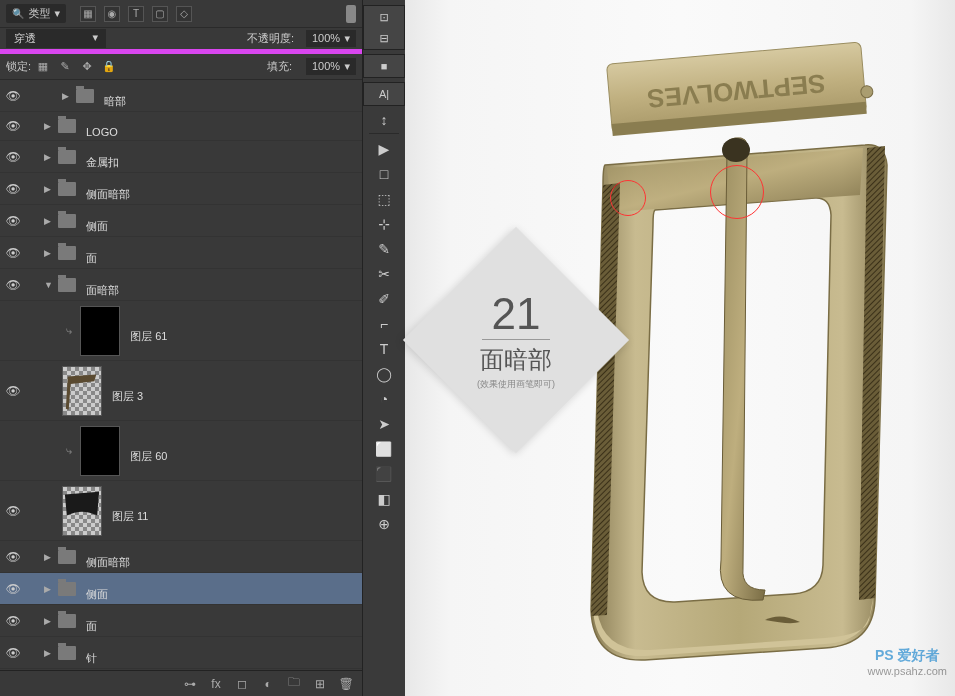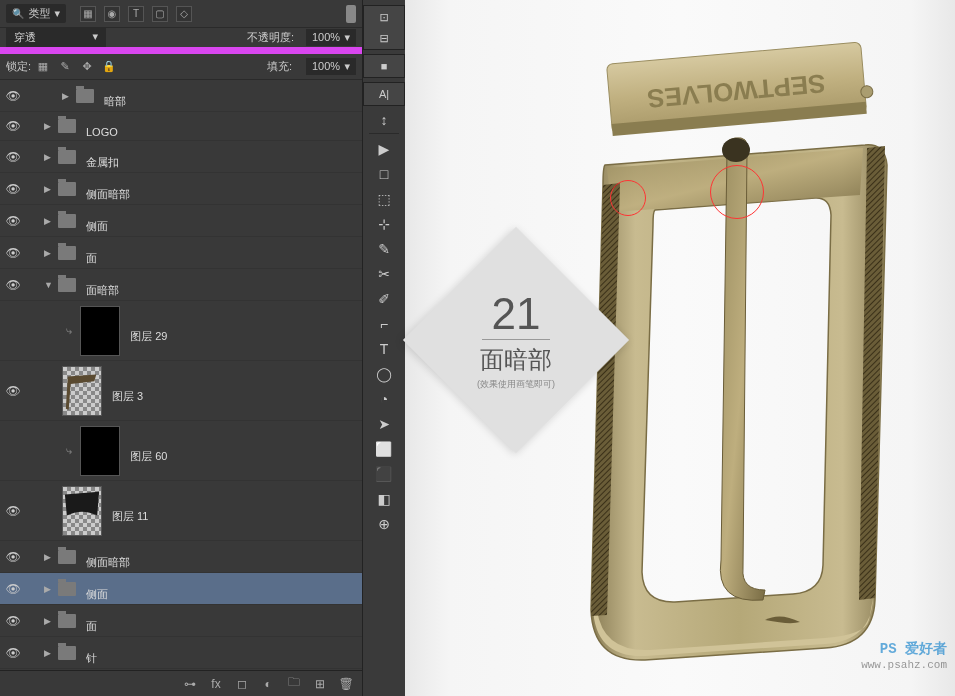--- a/index.html
+++ b/index.html
@@ -19,21 +19,21 @@
 
 
 .filter-row { display: flex; align-items: center; padding: 4px 6px; gap: 6px; background: #393939; height: 28px; border-bottom: 1px solid #2a2a2a; }
 .kind-select { display: flex; align-items: center; gap: 4px; background: #2a2a2a; padding: 2px 6px; border-radius: 2px; }
 .kind-select .magnify { font-size: 10px; }
 .filter-icons { display: flex; gap: 8px; margin-left: 8px; }
 .filter-icon { width: 16px; height: 16px; display: flex; align-items: center; justify-content: center; color: #aaa; border: 1px solid #555; background: #333; font-size: 10px; }
 .toggle-switch { margin-left: auto; width: 10px; height: 18px; background: #888; border-radius: 2px; }
 
 
-.blend-row { display: flex; align-items: center; padding: 4px 6px; gap: 8px; height: 26px; border-bottom: 7px solid #d946ef; }
+.blend-row { display: flex; align-items: center; padding: 4px 6px; gap: 8px; height: 26px; border-bottom: 5px solid #d946ef; }
 .blend-select { background: #2a2a2a; padding: 2px 8px; width: 100px; display: flex; justify-content: space-between; }
 .opacity-block { display: flex; align-items: center; gap: 12px; margin-left: auto; }
 .opacity-val { background: #2a2a2a; padding: 2px 6px; width: 50px; display: flex; justify-content: space-between; }
 
 
 .lock-row { display: flex; align-items: center; padding: 4px 6px; gap: 4px; height: 26px; border-bottom: 1px solid #2a2a2a; }
 .lock-icons { display: flex; gap: 6px; }
 .lock-icon { width: 16px; height: 16px; display: flex; align-items: center; justify-content: center; color: #aaa; font-size: 11px; }
 .fill-block { display: flex; align-items: center; gap: 14px; margin-left: auto; }
 
@@ -75,21 +75,21 @@
 .step-note { font-size: 9px; color: #888; margin-top: 2px; }
 
 
 .buckle-wrap { position: absolute; right: 40px; top: 20px; width: 400px; height: 650px; }
 .buckle-svg { width: 100%; height: 100%; }
 .red-circle { position: absolute; border: 1.5px solid #ff3333; border-radius: 50%; background: transparent; }
 .rc1 { width: 36px; height: 36px; left: 95px; top: 160px; }
 .rc2 { width: 54px; height: 54px; left: 195px; top: 145px; }
 
 
-.watermark { position: absolute; right: 8px; bottom: 24px; font-size: 11px; color: rgba(0,0,0,0.4); text-align: right; line-height: 1.3; z-index: 10; font-family: Liberation Mono, monospace; }
+.watermark { position: absolute; right: 8px; bottom: 18px; font-size: 11px; color: rgba(0,0,0,0.4); text-align: center; line-height: 1.3; z-index: 10; }
 .watermark .ps { color: rgba(0,120,200,0.6); font-weight: bold; font-size: 14px; }
 
 
 .layer-tree::-webkit-scrollbar { width: 14px; }
 .layer-tree::-webkit-scrollbar-track { background: #2e2e2e; }
 .layer-tree::-webkit-scrollbar-thumb { background: #555; border: 2px solid #2e2e2e; }
 </style>
 </head>
 <body>
 
@@ -197,21 +197,21 @@
           <div class="folder-icon"></div>
           <span class="layer-name">面暗部</span>
         </div>
 
         <div class="layer-row tall">
           <span class="eye hidden-eye">👁</span>
           <span class="indent"></span>
             <span class="indent"></span>
           <span class="clip-arrow">⤷</span>
           <div class="layer-thumb"></div>
-          <span class="layer-name">图层 29</span>
+          <span class="layer-name">图层 61</span>
         </div>
 
         <div class="layer-row tall">
           <span class="eye">👁</span>
           <span class="indent"></span>
             <span class="indent"></span>
           <div class="layer-thumb mask">
             <svg viewBox="0 0 40 50" style="position:absolute">
                 <path d="M5 10 L35 8 L33 15 L8 18 L6 45 L3 44 Z" fill="#5a4a30"></path>
               </svg>

